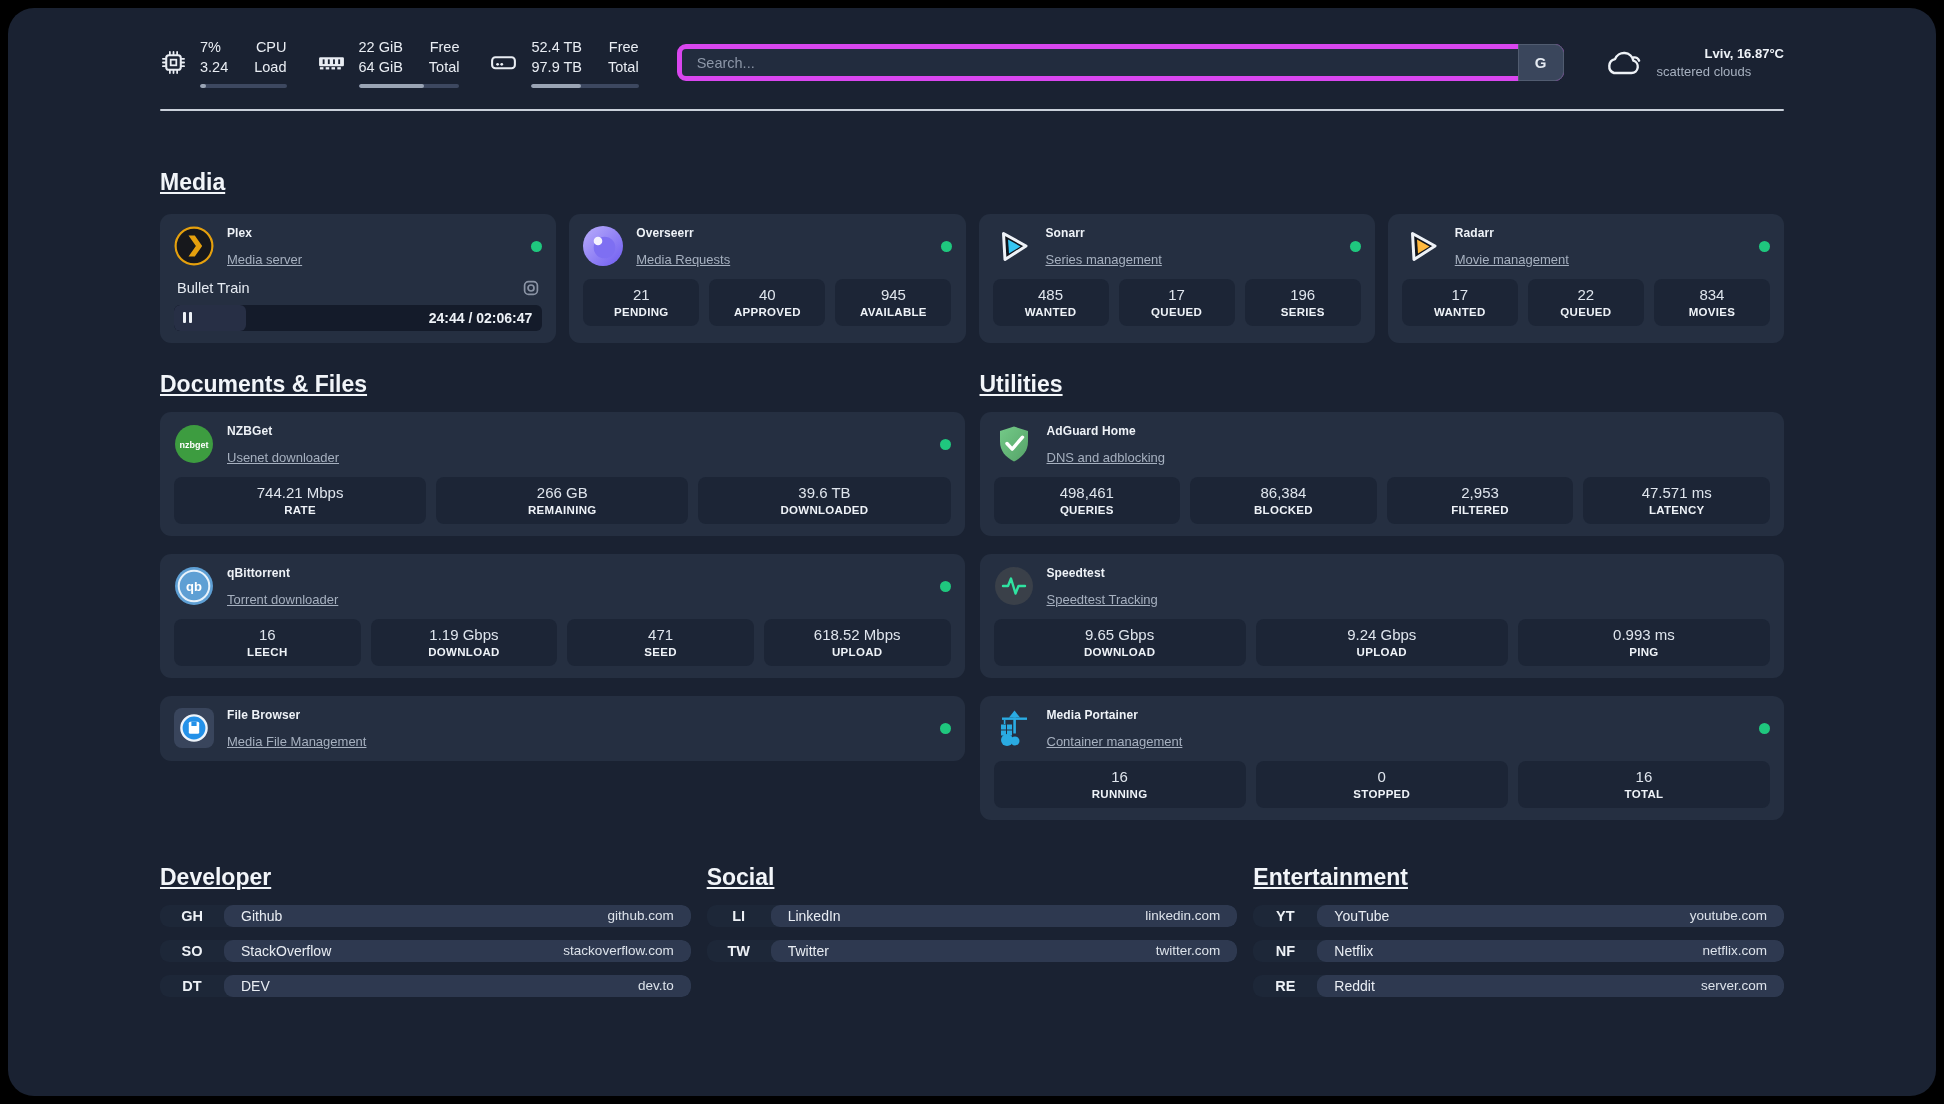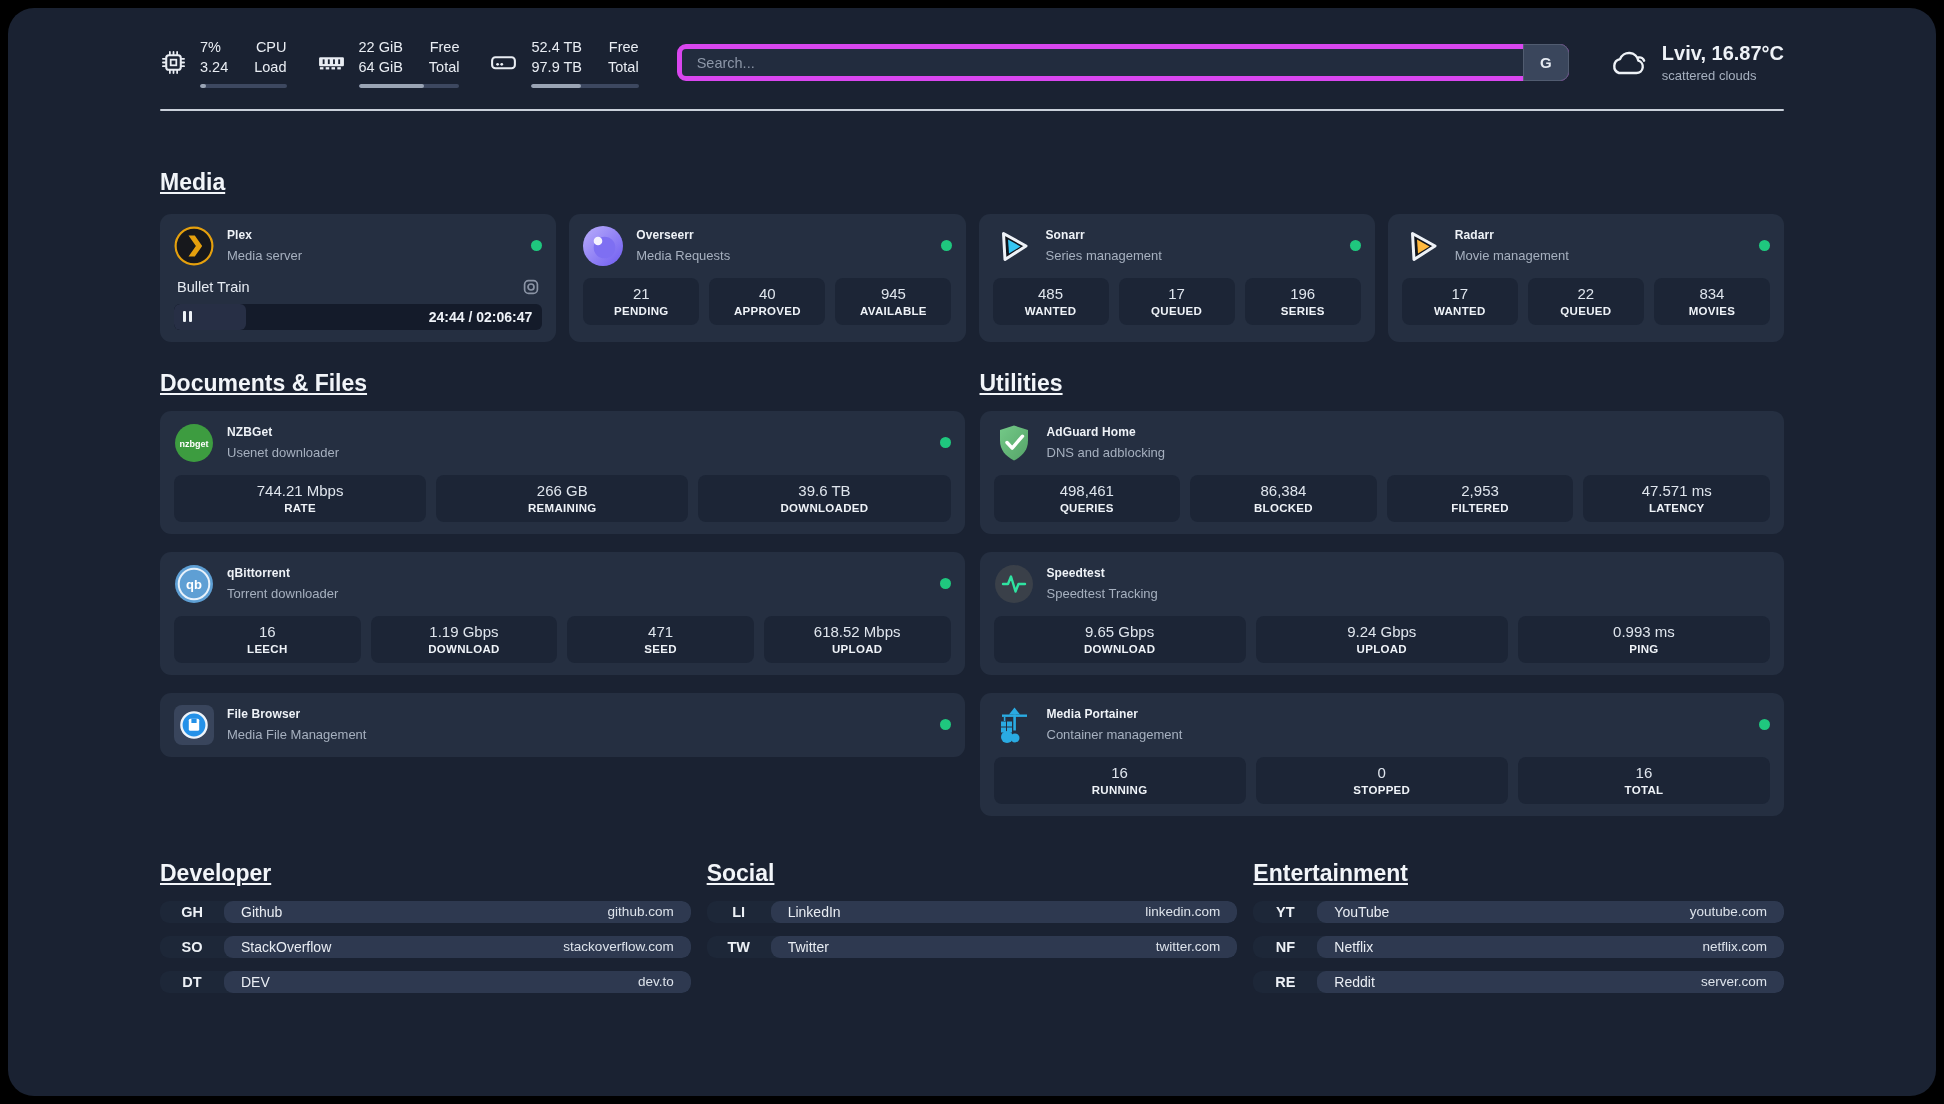--- a/index.html
+++ b/index.html
@@ -23,38 +23,38 @@
   .mon-bar{grid-column:1/-1; margin-top:6px; height:4px; border-radius:2px; background:var(--bar-track); overflow:hidden;}
   .mon-fill{height:100%; border-radius:2px; background:var(--bar-fill);}
   .search{flex:1; position:relative; height:37px;}
   .search input{width:100%; height:100%; background:#222c3e; border:5px solid #d946ef; border-radius:9px;
      color:#e9edf3; font-size:14.5px; padding:0 56px 0 15px; outline:none; font-family:"Liberation Sans", sans-serif;}
   .search input::placeholder{color:#8d97a8;}
   .search-btn{position:absolute; right:0; top:0; height:100%; width:46px; background:#3a465c;
      border:1px solid #515c70; border-radius:0 9px 9px 0; color:#e6ebf2; font-size:15px; font-weight:bold;
      cursor:pointer; font-family:"Liberation Sans", sans-serif;}
   .weather{display:flex; align-items:center; gap:13px;}
-  .weather-headline{font-size:20px; font-weight:600; color:var(--text);}
+  .weather-headline{font-size:13px; font-weight:600; color:var(--text);margin-left:48px;}
   .weather-cond{font-size:13px; color:var(--muted); margin-top:3px;}
   .divider{margin-top:21px; height:2px; background:#c9d0da; border:none; border-radius:1px;}
 
   
   .section-title{font-size:23px; font-weight:600; color:#f2f5f9;text-decoration:underline;}
   .media-title{margin:58px 0 18px;}
   .media-grid{display:grid; grid-template-columns:repeat(4,1fr); gap:13px;}
   .two-col{display:grid; grid-template-columns:1fr 1fr; gap:15px; margin-top:28px;}
   .col-title{margin-bottom:14px;}
   .col-cards{display:flex; flex-direction:column; gap:18px;}
 
   
   .app-card{background:var(--card); border-radius:11px; padding:12px 14px;}
   .app-head{display:flex; align-items:center; gap:13px;}
   .app-icon{width:40px; height:40px; flex:none; display:flex; align-items:center; justify-content:center;}
   .app-name{font-size:12px; font-weight:700; color:var(--text); letter-spacing:.1px;}
-  .app-desc{font-size:13px; color:var(--muted); margin-top:6px;}
+  .app-desc{font-size:13px; color:var(--muted); margin-top:12px;text-decoration:underline;}
   .status-dot{width:11px; height:11px; border-radius:50%; background:var(--green); margin-left:auto; flex:none;}
   .stats{display:flex; gap:10px; margin-top:12px;}
   .stat{flex:1; background:var(--stat); border-radius:8px; padding:7px 5px 8px; text-align:center;}
   .stat-value{font-size:15px; color:#dfe5ed;}
   .stat-label{font-size:11.5px; font-weight:700; color:#eff3f8; margin-top:3px; letter-spacing:.3px;}
 
   
   .np-title-row{display:flex; align-items:center; justify-content:space-between; margin-top:13px; padding:0 3px;
      font-size:14.5px; color:#e6ebf2;}
   .np-bar{position:relative; margin-top:9px; height:26px; background:#141b2a; border-radius:6px;

